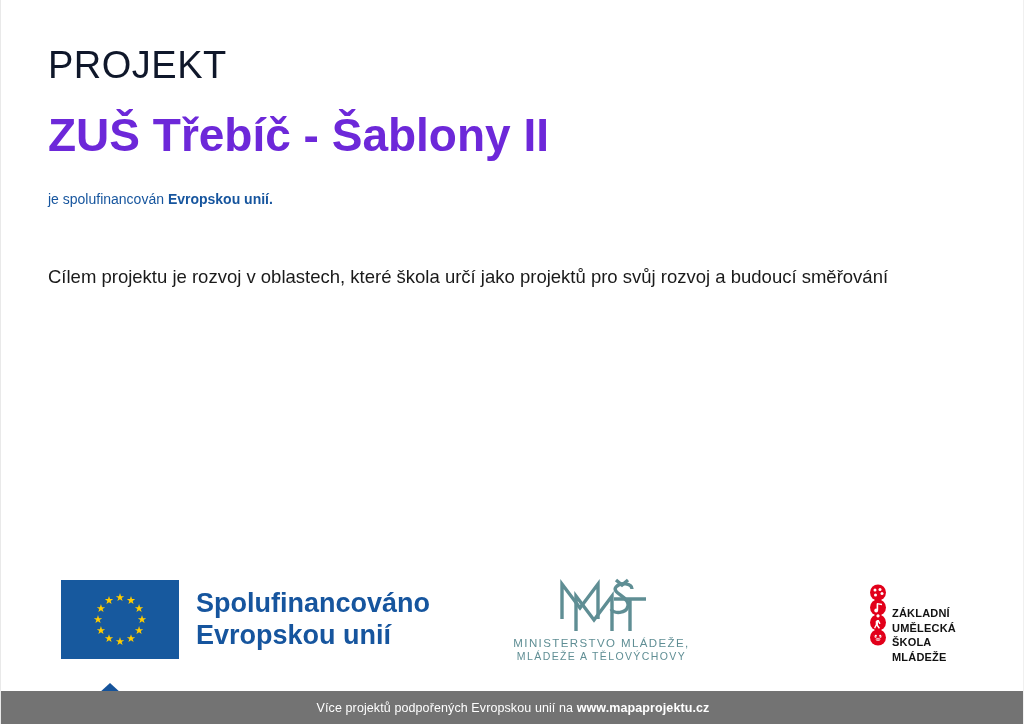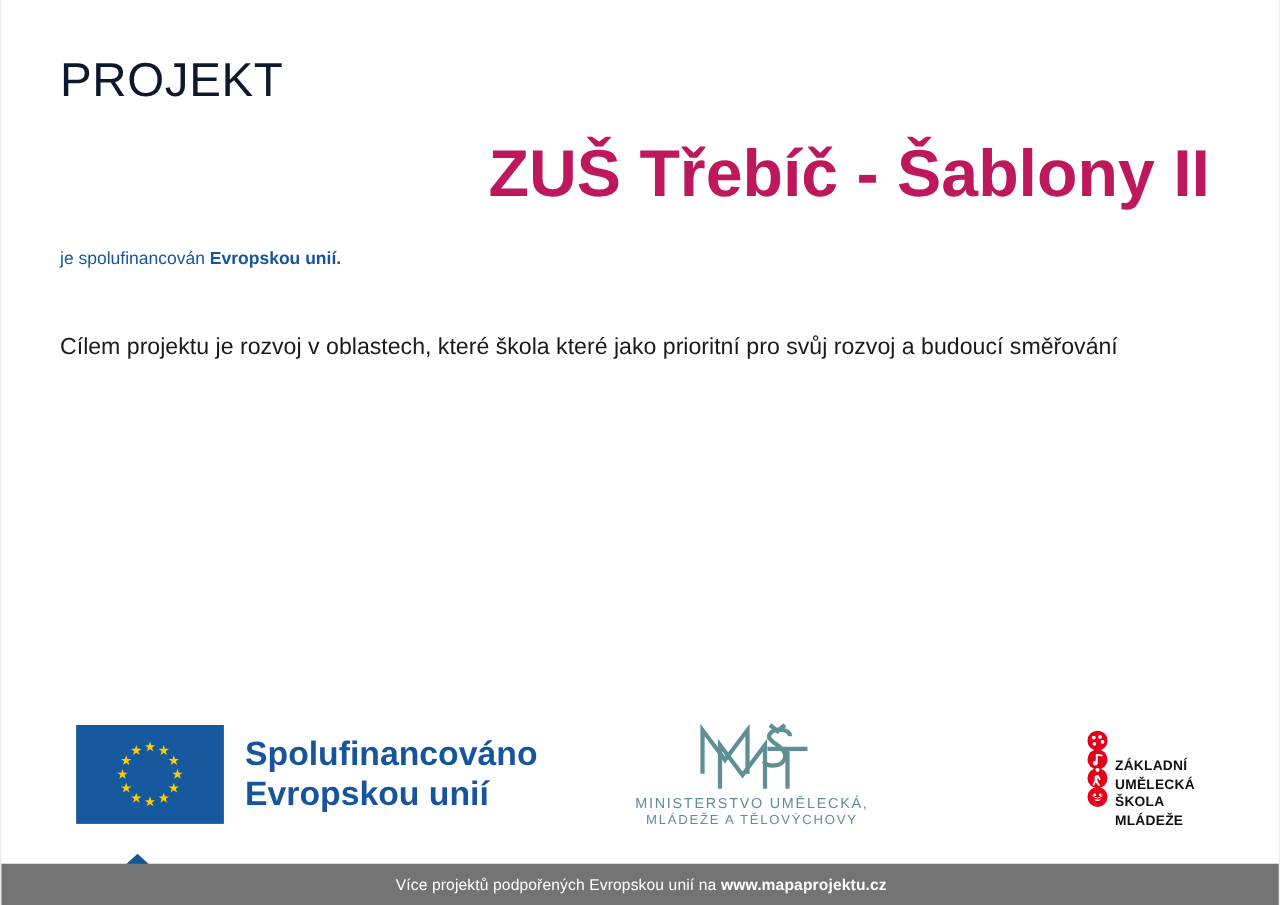--- a/index.html
+++ b/index.html
@@ -34,27 +34,26 @@
     font-size: 38px;
     font-weight: 400;
     line-height: 1.05;
     letter-spacing: 0.5px;
     color: #0f172a;
     margin: 0;
     white-space: nowrap;
   }
   .title {
     font-family: "Liberation Sans", sans-serif;
-    font-size: 53px;
+    font-size: 46px;
     font-weight: 700;
     line-height: 1.08;
-    color: #be185d;
+    color: #6d28d9;
     margin: 25px 0 0 0;
     white-space: nowrap;
-    text-align: right;
   }
   .subtitle {
     font-family: "Liberation Sans", sans-serif;
     font-size: 14px;
     font-weight: 400;
     line-height: 1.2;
     color: #16559e;
     margin: 30px 0 0 0;
     white-space: nowrap;
   }
@@ -187,21 +186,21 @@
   <div class="headings">
     <p class="kicker">PROJEKT</p>
 
     <h1 class="title">ZUŠ Třebíč - Šablony II</h1>
 
     <p class="subtitle">
       <span>je spolufinancován </span><b>Evropskou unií.</b>
     </p>
   </div>
 
-  <p class="bodytext">Cílem projektu je rozvoj v oblastech, které škola které jako prioritní pro svůj rozvoj a budoucí směřování</p>
+  <p class="bodytext">Cílem projektu je rozvoj v oblastech, které škola určí jako projektů pro svůj rozvoj a budoucí směřování</p>
 
   <div class="logos">
 
     <div class="eu-logo">
       <div class="eu-flag">
         <svg width="118" height="79" viewBox="0 0 118 79" aria-hidden="true">
           <rect x="0" y="0" width="118" height="79" fill="#17599e"></rect>
           <g fill="#ffcc00">
             <g transform="translate(59,39.5)">
               <g transform="rotate(0) translate(0,-22)">
@@ -259,21 +258,21 @@
 
           <path d="M82 14 C82 8, 70 7, 66 12 C61 18, 80 22, 78 31 C76 39, 64 39, 61 34"></path>
 
           <path d="M66 5 L72 10 L78 5"></path>
 
           <path d="M26 56 L26 21 L44 45 L62 21 L62 56"></path>
 
           <path d="M64 24 L96 24 M80 24 L80 56"></path>
         </g>
       </svg>
-      <div class="msmt-line1">MINISTERSTVO UMĚLECKÁ,</div>
+      <div class="msmt-line1">MINISTERSTVO MLÁDEŽE,</div>
       <div class="msmt-line2">MLÁDEŽE A TĚLOVÝCHOVY</div>
     </div>
 
     <div class="zus-logo">
       <div class="zus-marks">
         <svg width="22" height="62" viewBox="0 0 22 62" aria-hidden="true">
           <g fill="#e2001a">
             <circle cx="11" cy="8.5" r="8"></circle>
             <circle cx="11" cy="23.5" r="8"></circle>
             <circle cx="11" cy="38.5" r="8"></circle>

